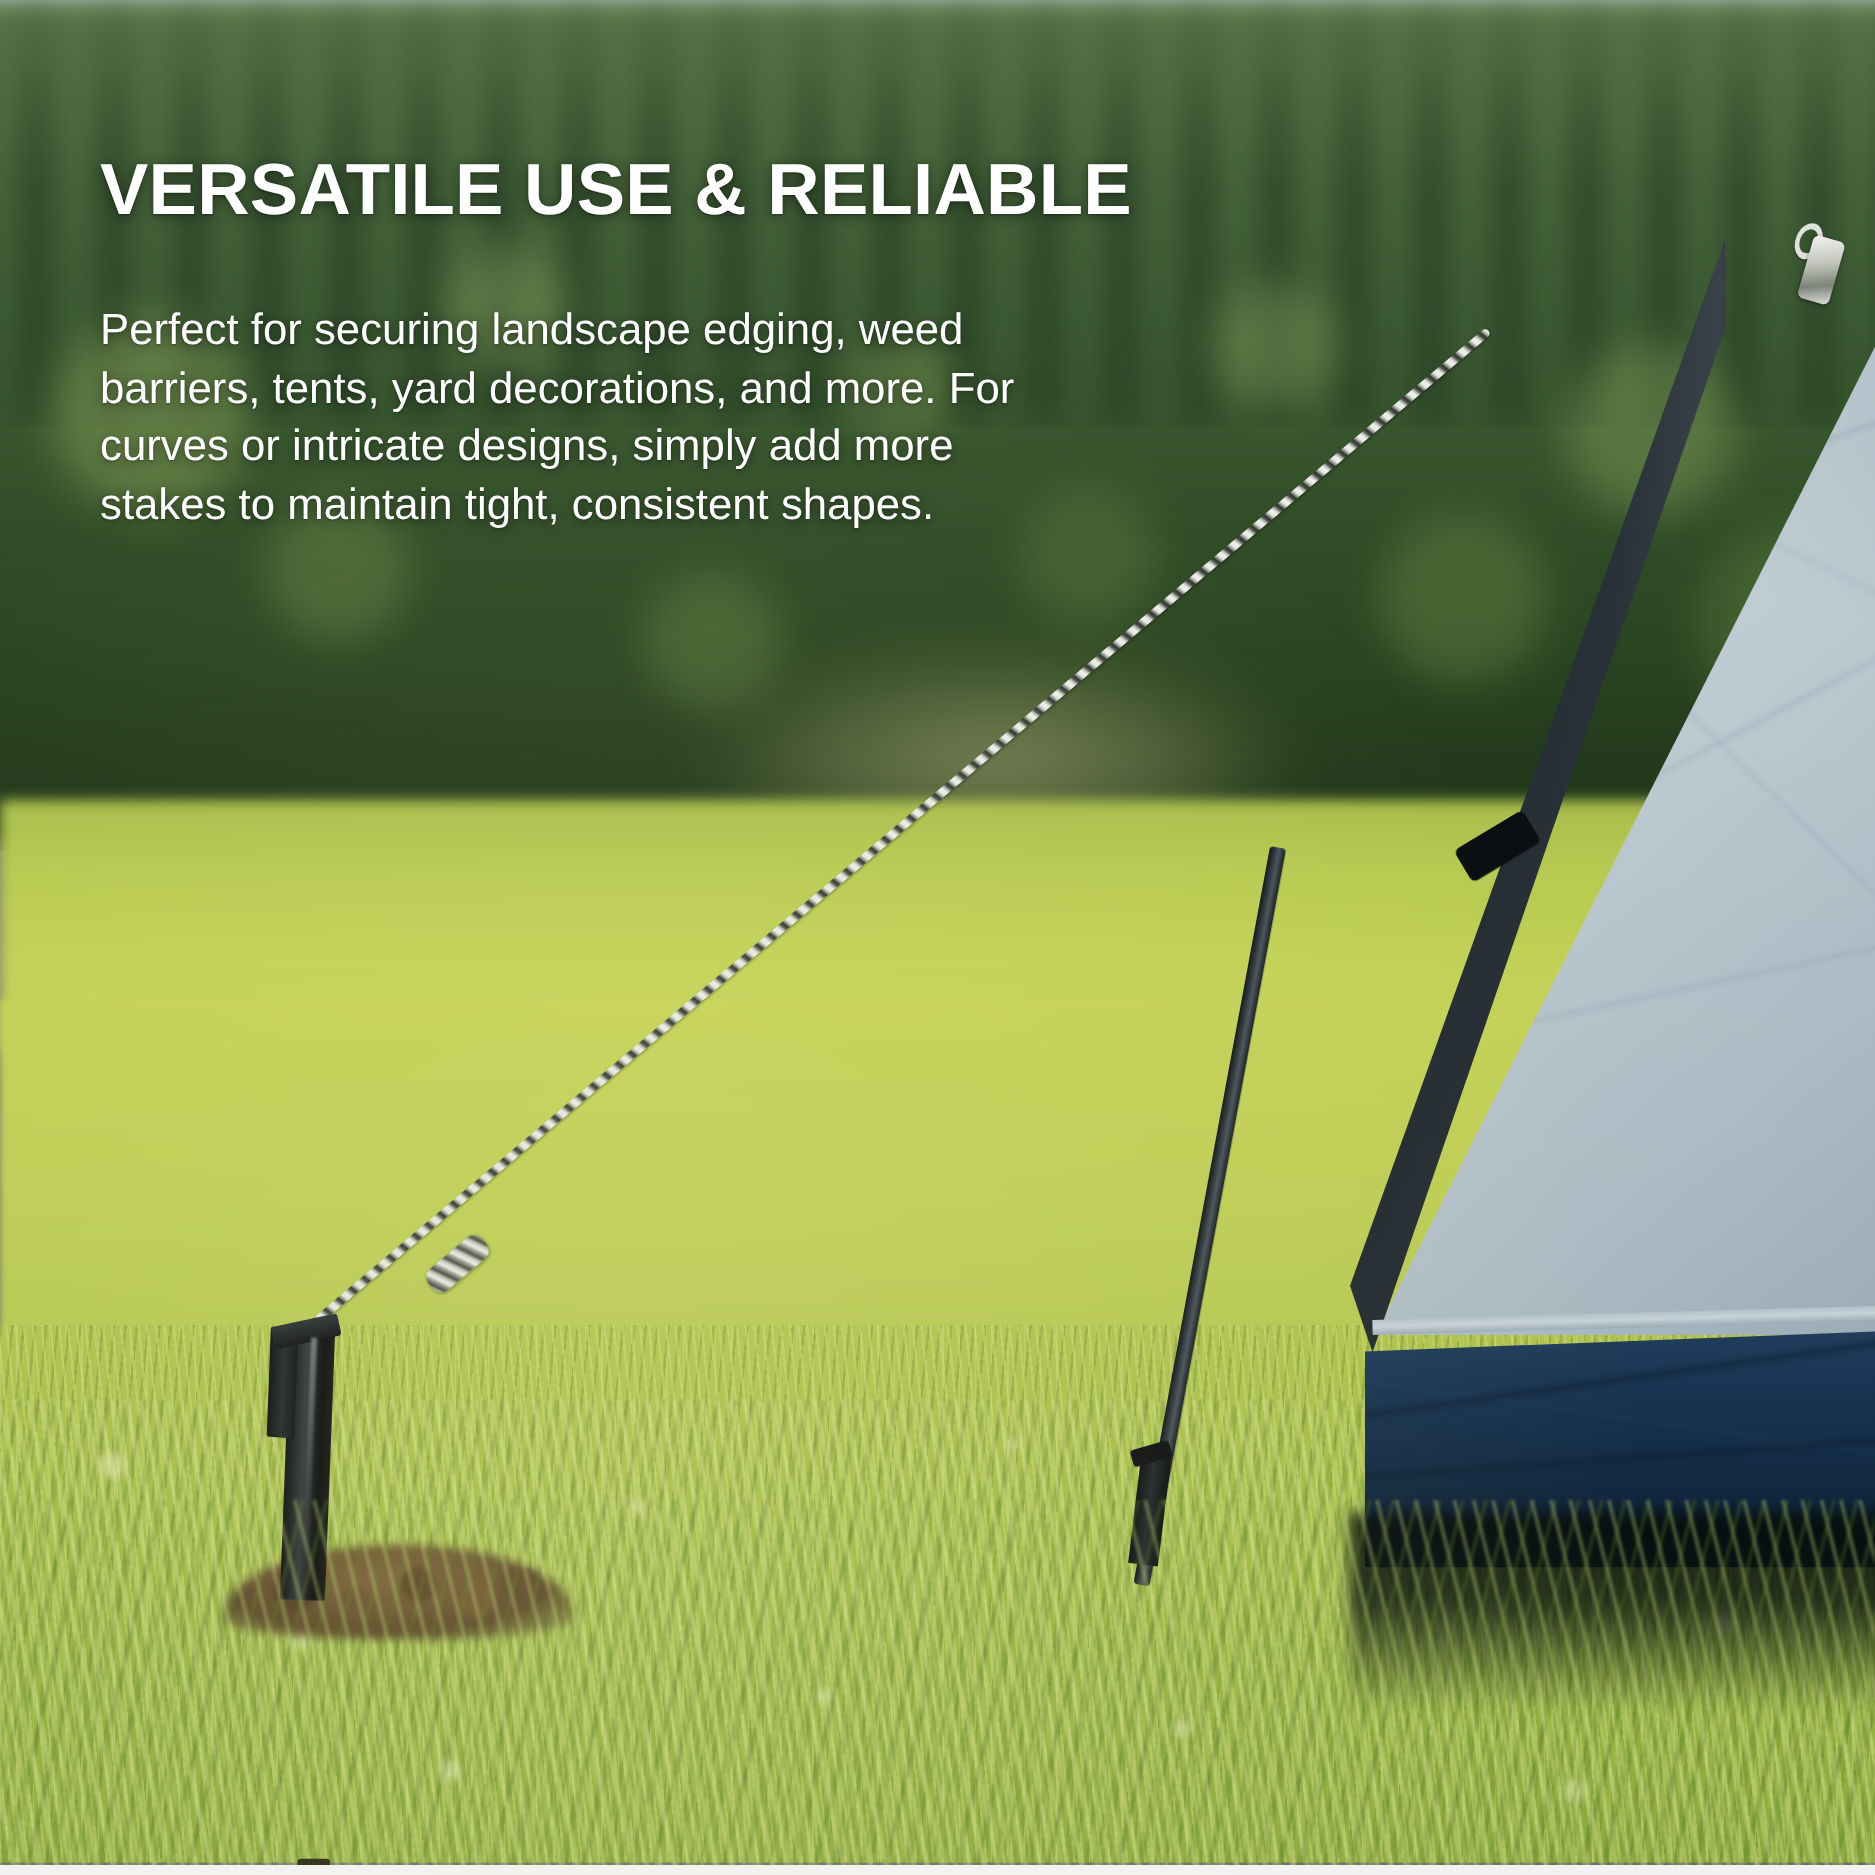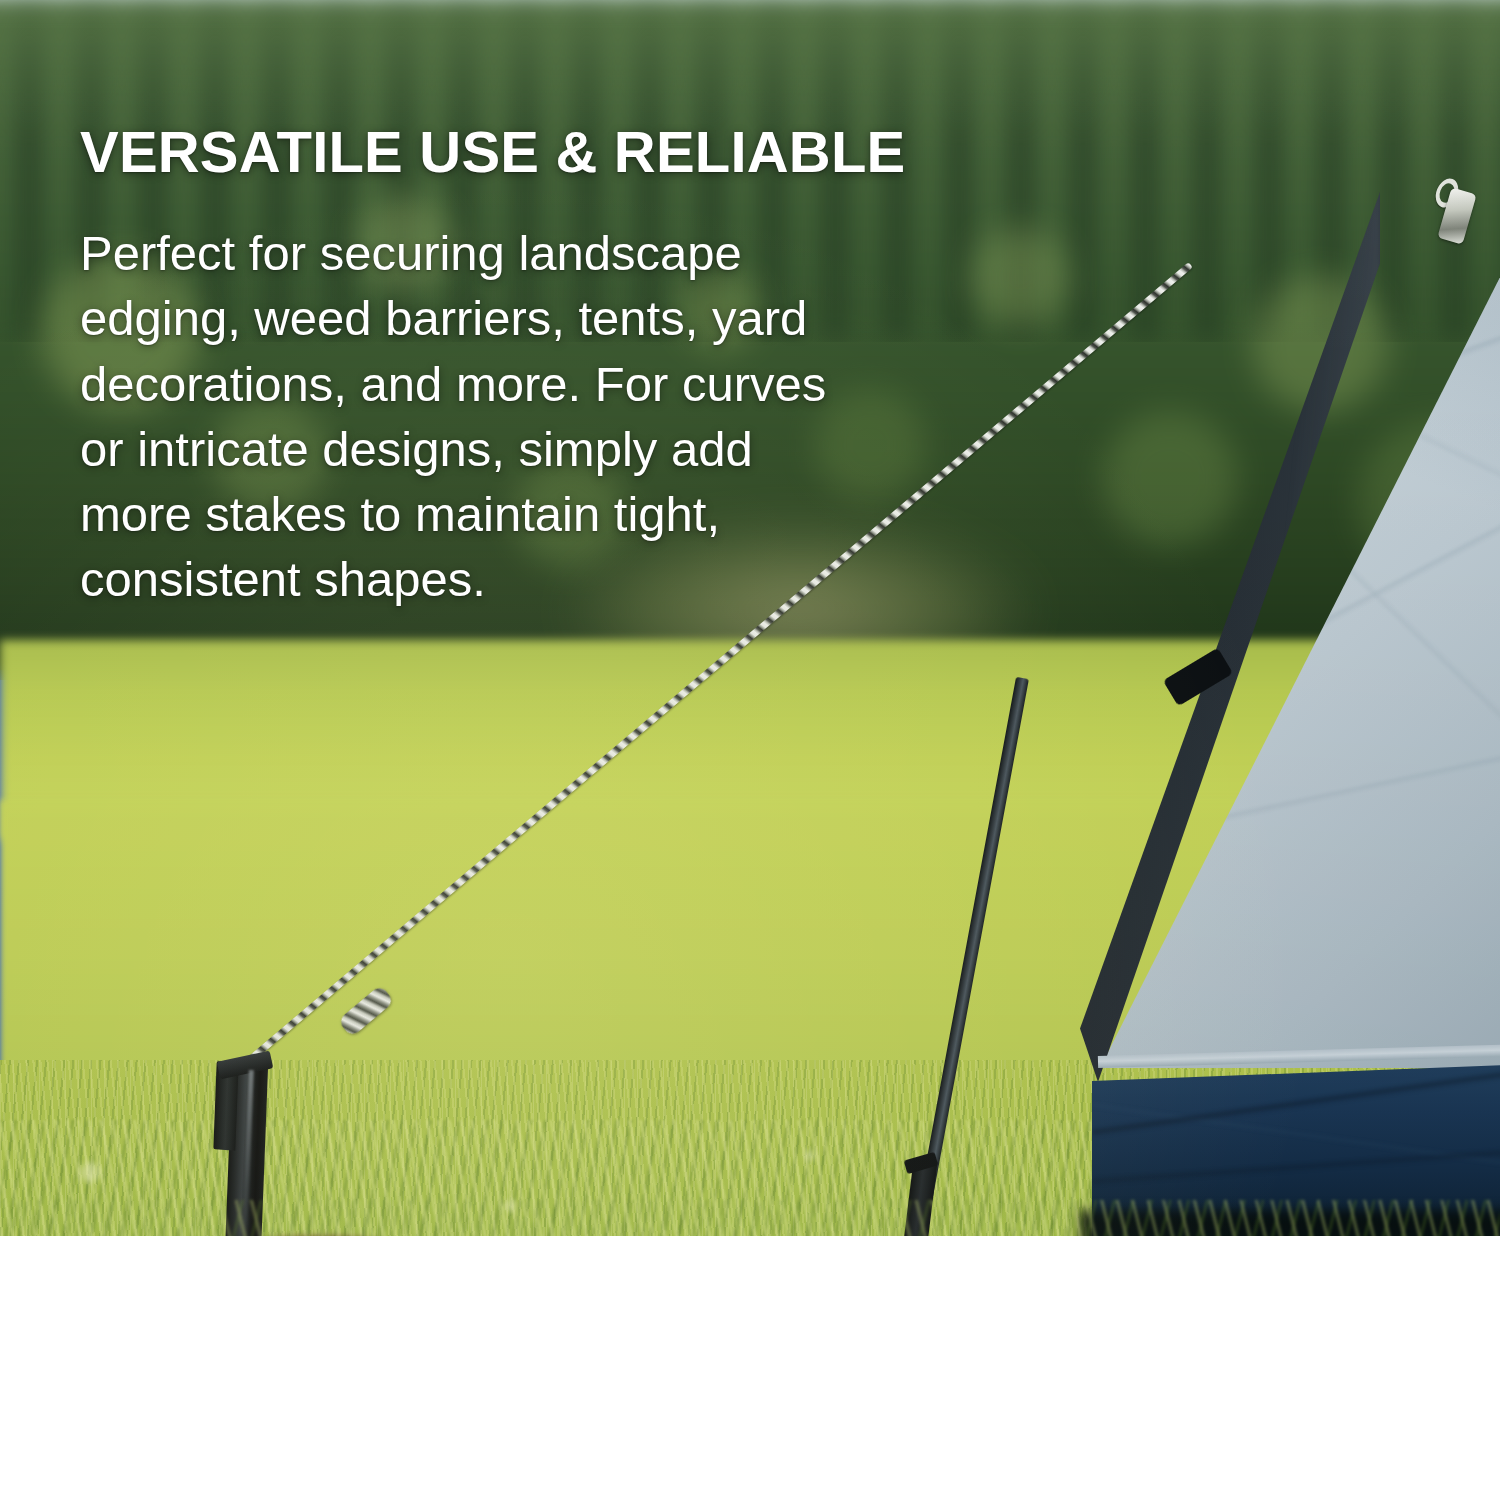--- a/index.html
+++ b/index.html
@@ -7,23 +7,23 @@
   html, body {
     width:1500px; height:1500px;
     background:#ffffff;
     font-family:"Liberation Sans", sans-serif;
     overflow:hidden;
   }
 
   
   .stage {
     position:relative;
-    width:1500px; height:1236px;
+    width:1500px; height:1500px;
     overflow:hidden;
-    background:#1d4ed8;
+    background:#737373;
   }
 
   
   .scene { position:absolute; inset:0; overflow:hidden; }
 
   
   .sky {
     position:absolute; left:0; top:0; width:1500px; height:300px;
     background:linear-gradient(180deg,#dce9f2 0%,#e2edf4 40%,#dbe8f0 100%);
   }
@@ -392,22 +392,22 @@
     font-weight:700;
     line-height:1.16;
     letter-spacing:.2px;
     color:#ffffff;
     text-transform:uppercase;
     text-shadow:0 2px 10px rgba(0,0,0,.42), 0 1px 2px rgba(0,0,0,.35);
     max-width:930px;
   }
   .headline .hl-line { display:block; }
   .body-copy {
-    margin-top:36px;
-    font-size:49px;
+    margin-top:56px;
+    font-size:35px;
     font-weight:400;
     line-height:1.33;
     color:#ffffff;
     max-width:770px;
     text-shadow:0 2px 9px rgba(0,0,0,.40), 0 1px 2px rgba(0,0,0,.3);
   }
 </style>
 </head>
 <body>
 

